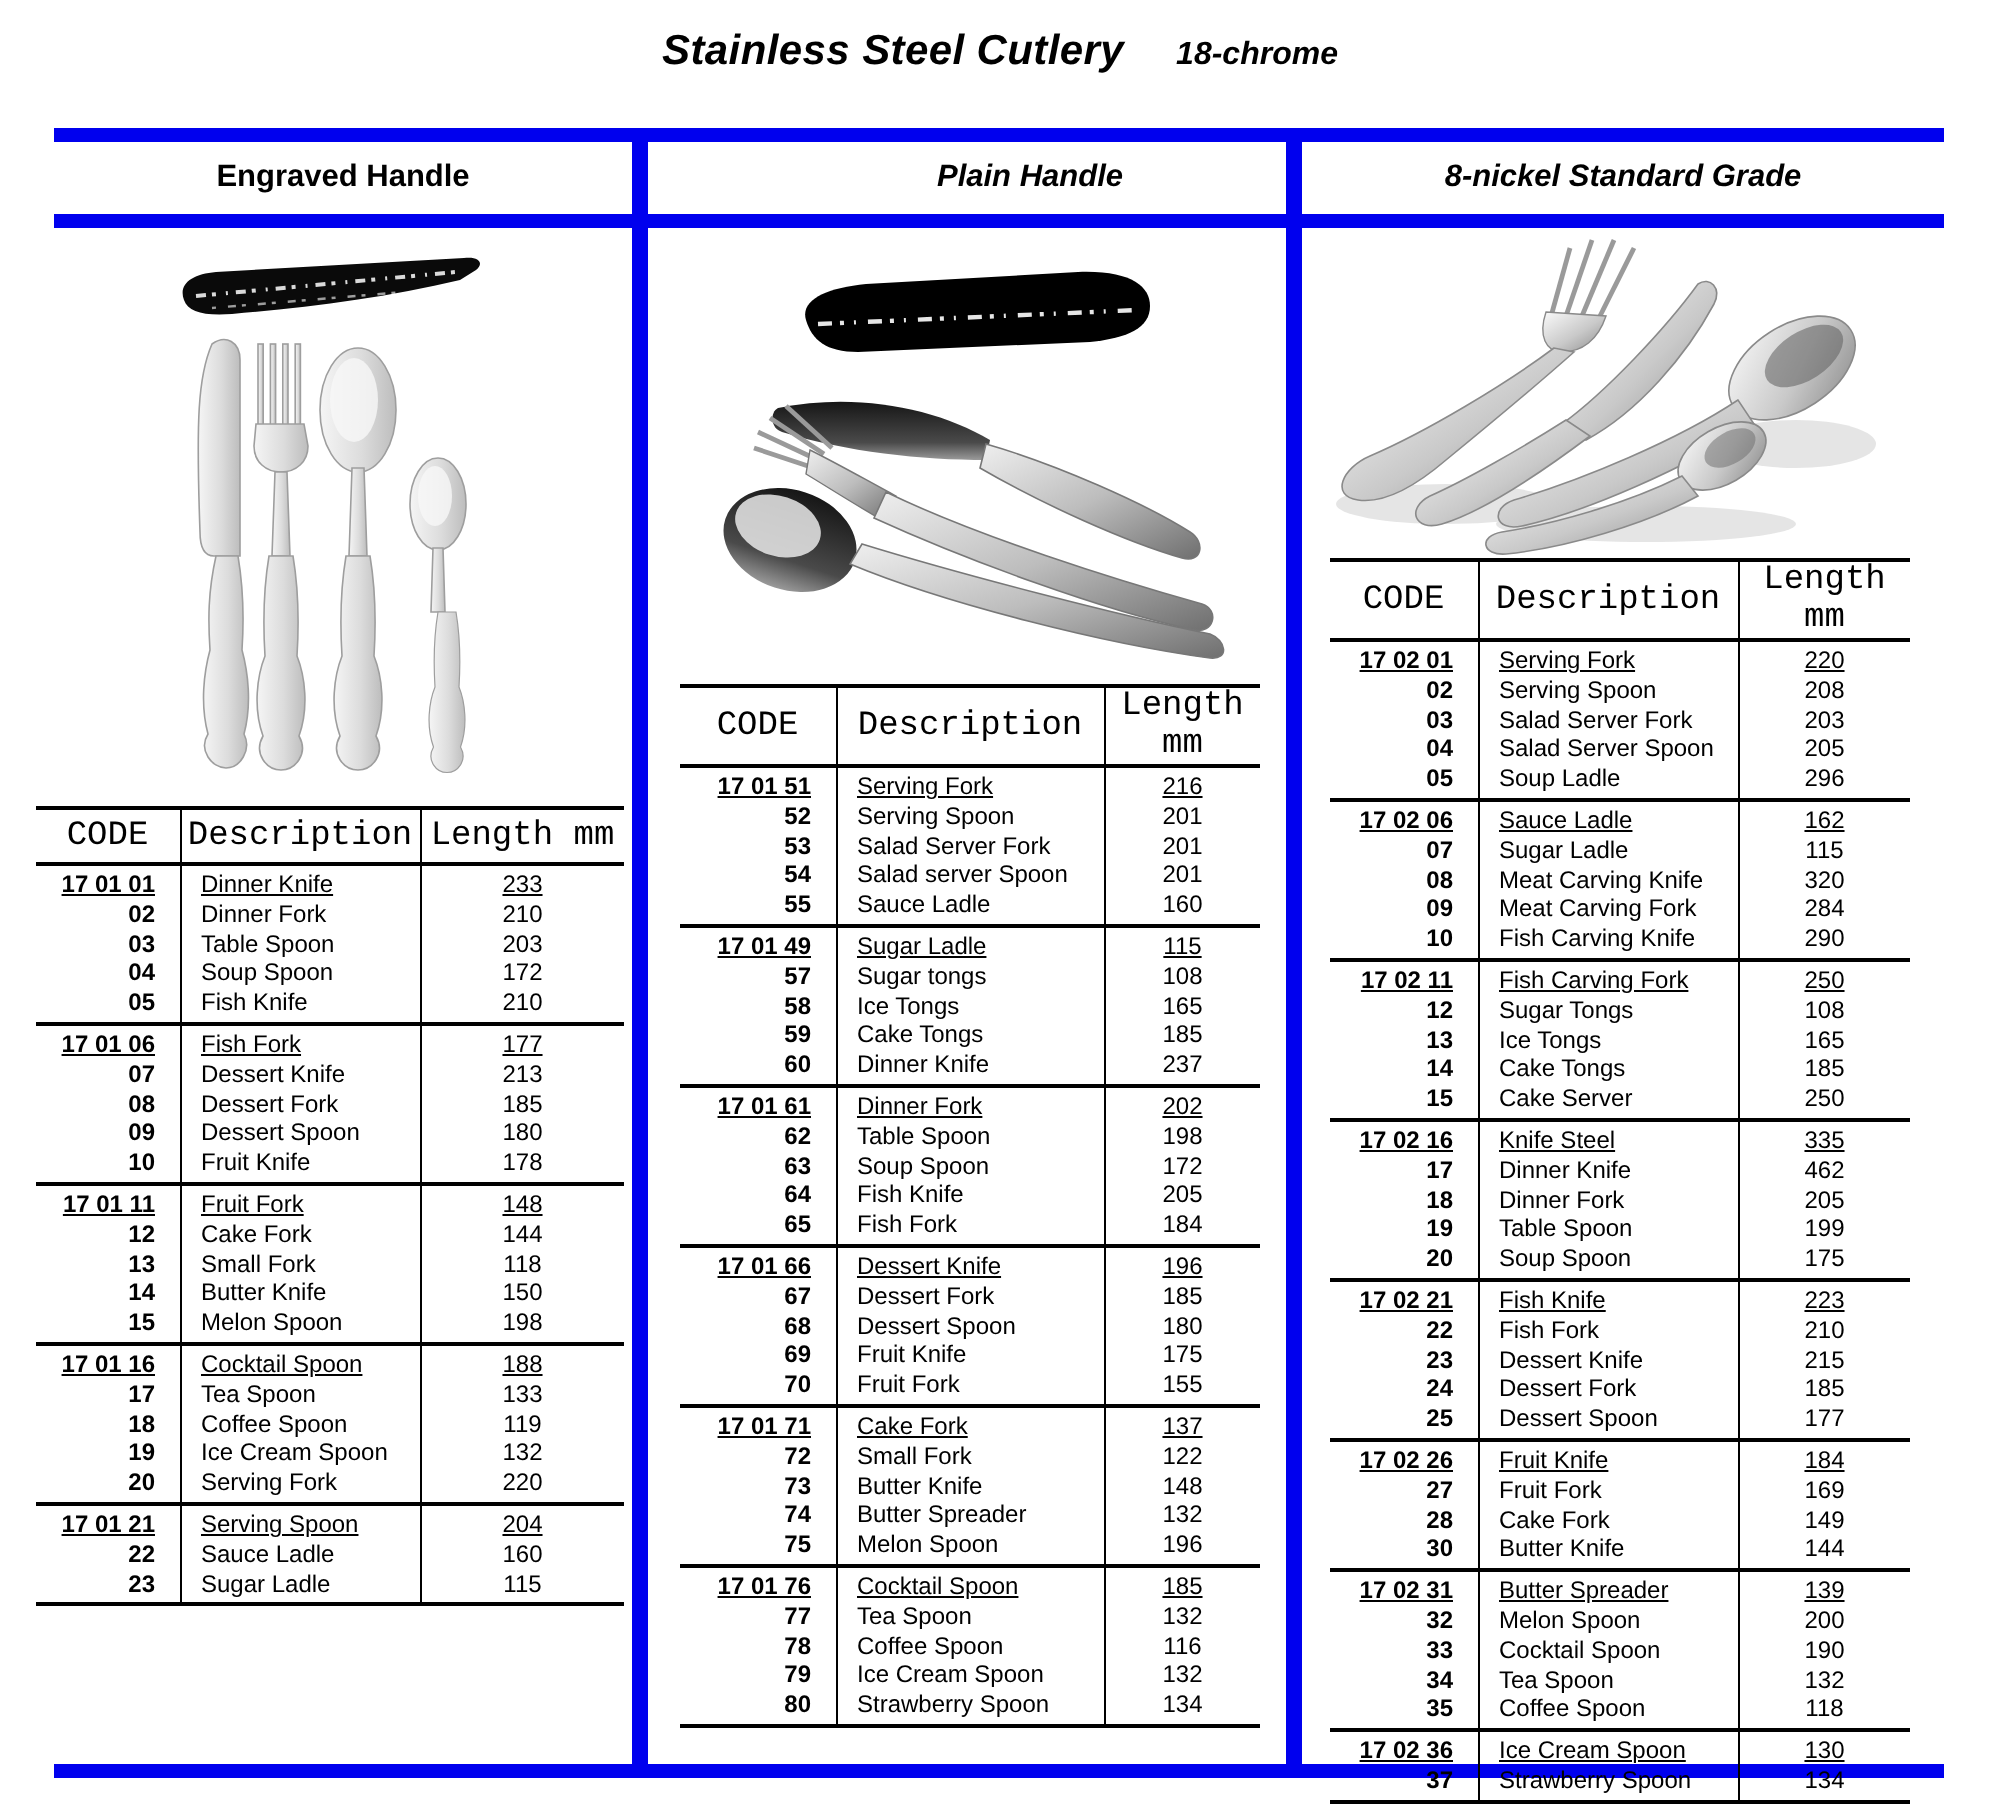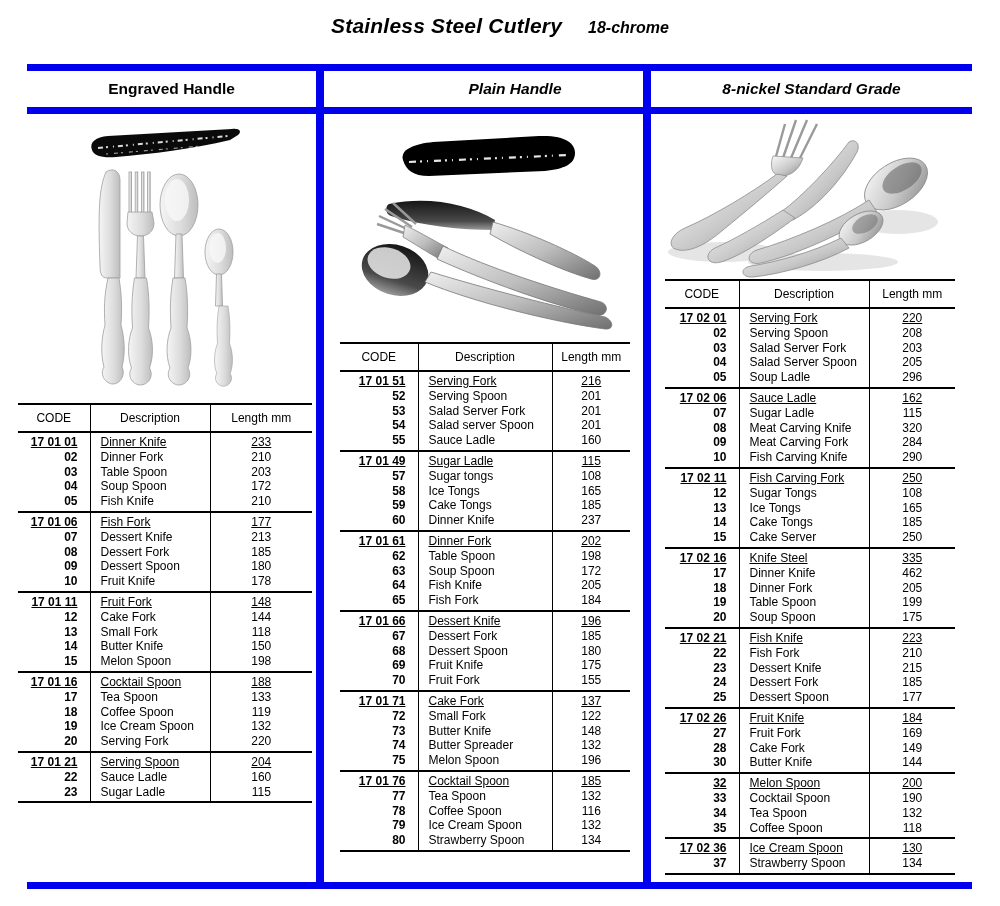--- a/index.html
+++ b/index.html
@@ -35,21 +35,21 @@
   
   .tblwrap{position:absolute;}
   .tw1{left:18px;top:403px;width:294px;}
   .tw2{left:340px;top:342px;width:290px;}
   .tw3{left:665px;top:279px;width:290px;}
   table.tbl{border-collapse:collapse;table-layout:fixed;width:100%;}
   .tw1 col.w0{width:72px;} .tw1 col.w1{width:120px;} .tw1 col.w2{width:102px;}
   .tw2 col.w0{width:78px;} .tw2 col.w1{width:134px;} .tw2 col.w2{width:78px;}
   .tw3 col.w0{width:74px;} .tw3 col.w1{width:130px;} .tw3 col.w2{width:86px;}
   table.tbl thead tr{height:28px;border-top:2px solid #000;border-bottom:2px solid #000;}
-  table.tbl th{font-weight:normal;font-size:12px;text-align:center;padding:0;}
+  table.tbl th{font-weight:normal;font-size:17px;text-align:center;padding:0;font-family:Liberation Mono, monospace;}
   table.tbl tbody{border-bottom:2px solid #000;}
   table.tbl td{font-size:12px;line-height:14.8px;padding:0;white-space:nowrap;overflow:hidden;}
   table.tbl tbody tr:first-child td{padding-top:2px;text-decoration:underline;}
   table.tbl tbody tr:last-child td{padding-bottom:2px;}
   table.tbl .c0{text-align:right;padding-right:12px;font-weight:bold;}
   table.tbl th.c0{font-weight:normal;padding-right:0;text-align:center;}
   table.tbl .c1{border-left:1.5px solid #000;border-right:1.5px solid #000;}
   table.tbl td.c1{padding-left:10px;}
   table.tbl td.c2{text-align:center;}
   
@@ -685,20 +685,25 @@
           <td class="c2">149</td>
         </tr>
         <tr>
           <td class="c0">30</td>
           <td class="c1">Butter Knife</td>
           <td class="c2">144</td>
         </tr>
       </tbody>
       <tbody>
         <tr>
+          <td class="c0">17 02 31</td>
+          <td class="c1">Butter Spreader</td>
+          <td class="c2">139</td>
+        </tr>
+        <tr>
           <td class="c0">32</td>
           <td class="c1">Melon Spoon</td>
           <td class="c2">200</td>
         </tr>
         <tr>
           <td class="c0">33</td>
           <td class="c1">Cocktail Spoon</td>
           <td class="c2">190</td>
         </tr>
         <tr>

